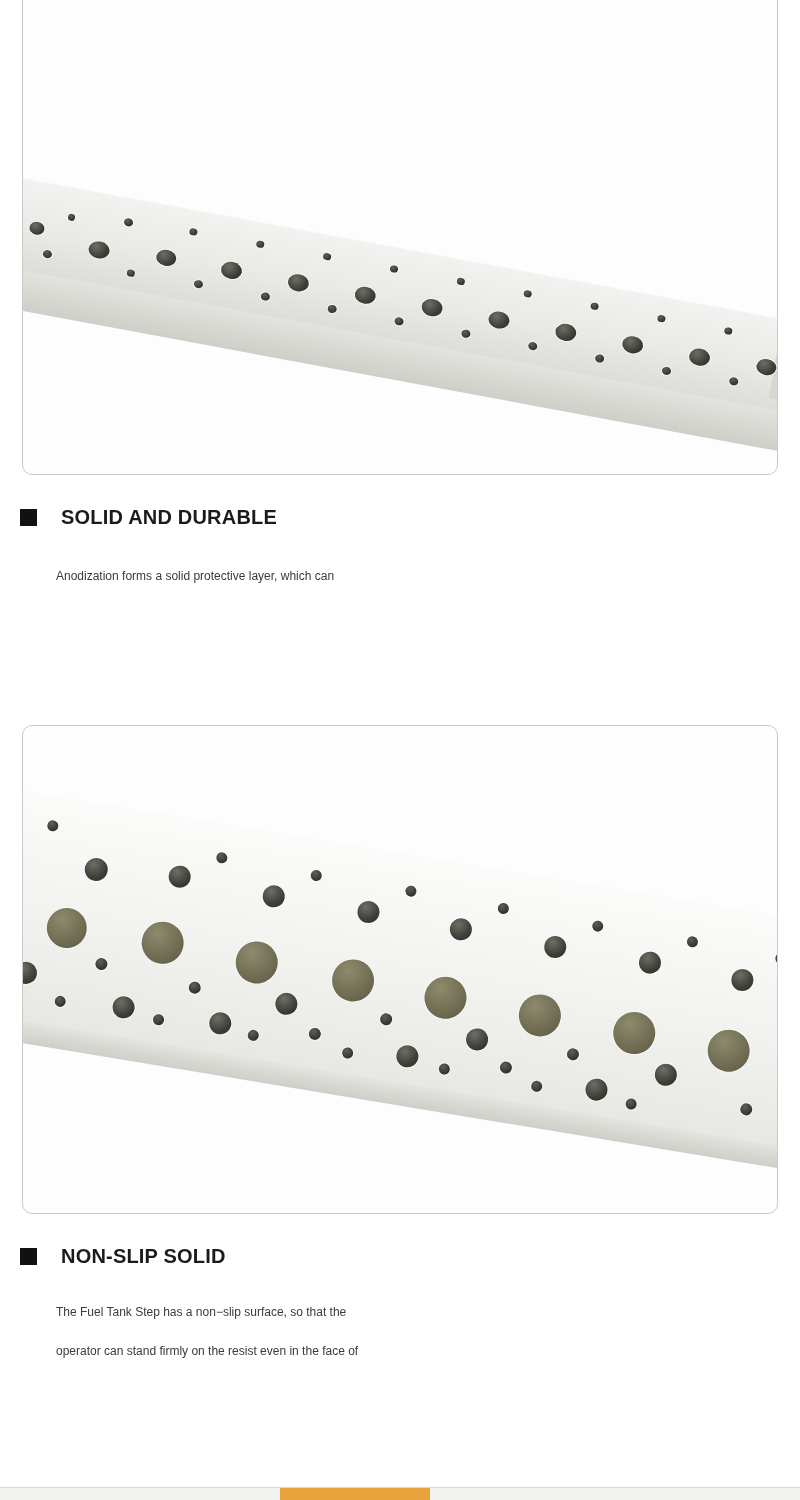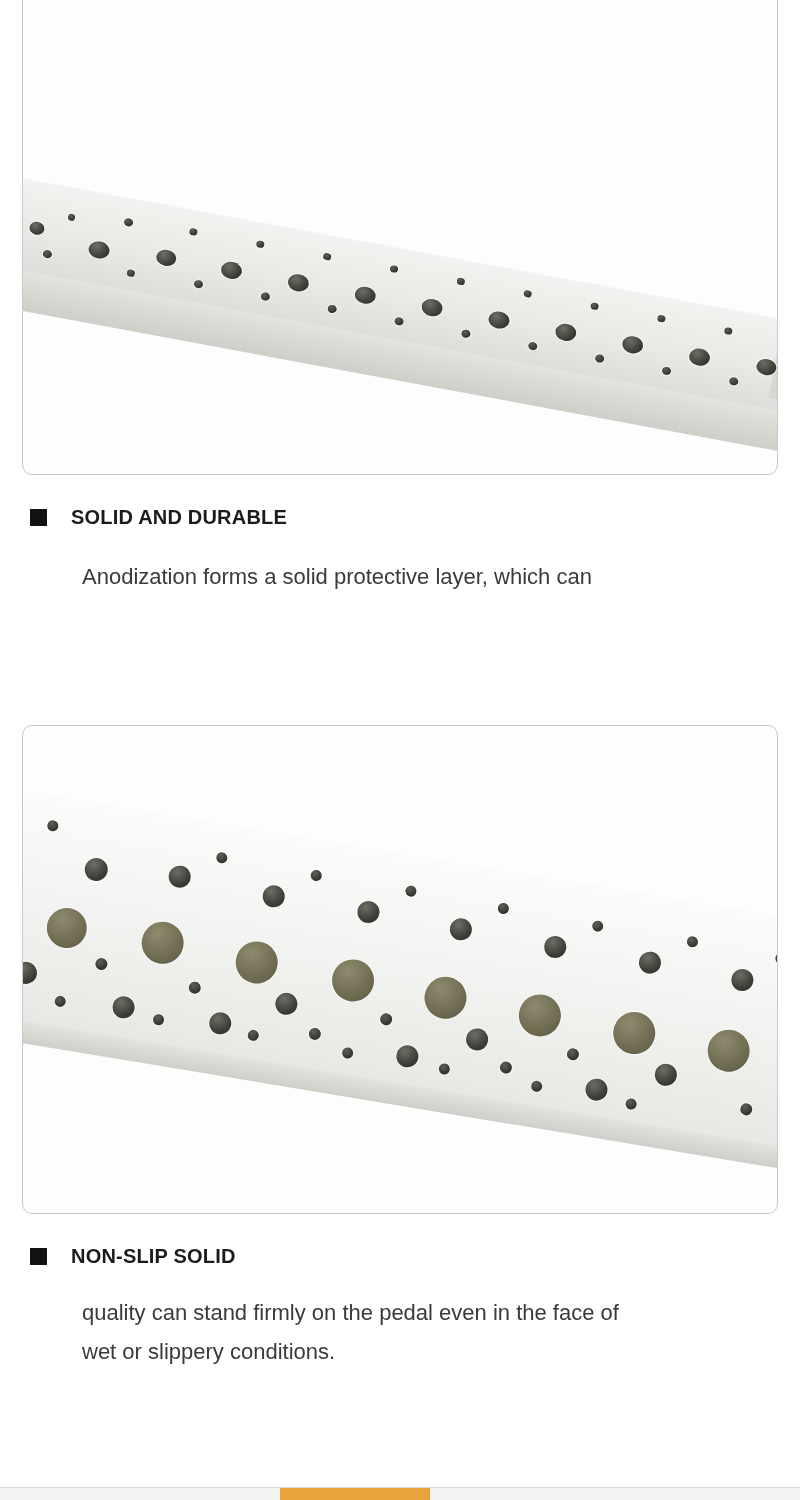--- a/index.html
+++ b/index.html
@@ -72,41 +72,41 @@
   }
   .hole.small {
     background: radial-gradient(circle at 35% 30%, #5f5f58 0%, #33332e 70%, #242420 100%);
   }
 
   
   .feature-heading {
     position: absolute;
     display: flex;
     align-items: center;
-    left: 30px;
+    left: 20px;
   }
   .bullet-square {
     width: 17px;
     height: 17px;
     background: #111111;
     flex: 0 0 auto;
   }
   .feature-title {
     margin-left: 24px;
     font-size: 20px;
     font-weight: bold;
     color: #1b1b1b;
     letter-spacing: 0.2px;
     white-space: nowrap;
   }
   .feature-body {
     position: absolute;
-    left: 82px;
+    left: 56px;
     width: 690px;
-    font-size: 22px;
+    font-size: 12px;
     line-height: 39px;
     color: #3a3a3a;
   }
 
   
   .bottom-strip {
     position: absolute;
     left: 0;
     bottom: 0;
     width: 800px;
@@ -254,22 +254,22 @@
 
       </div>
     </div>
 
     <div class="feature-heading" style="top:520px;">
       <span class="bullet-square"></span>
       <span class="feature-title">NON-SLIP SOLID</span>
     </div>
 
     <div class="feature-body" style="top:568px;">
-      <div>quality can stand firmly on the pedal even in the face of</div>
-      <div>wet or slippery conditions.</div>
+      <div>The Fuel Tank Step has a non−slip surface, so that the</div>
+      <div>operator can stand firmly on the resist even in the face of</div>
     </div>
   </div>
 
   <div class="bottom-strip">
     <div class="accent"></div>
   </div>
 
 </div>
 
 </body></html>

